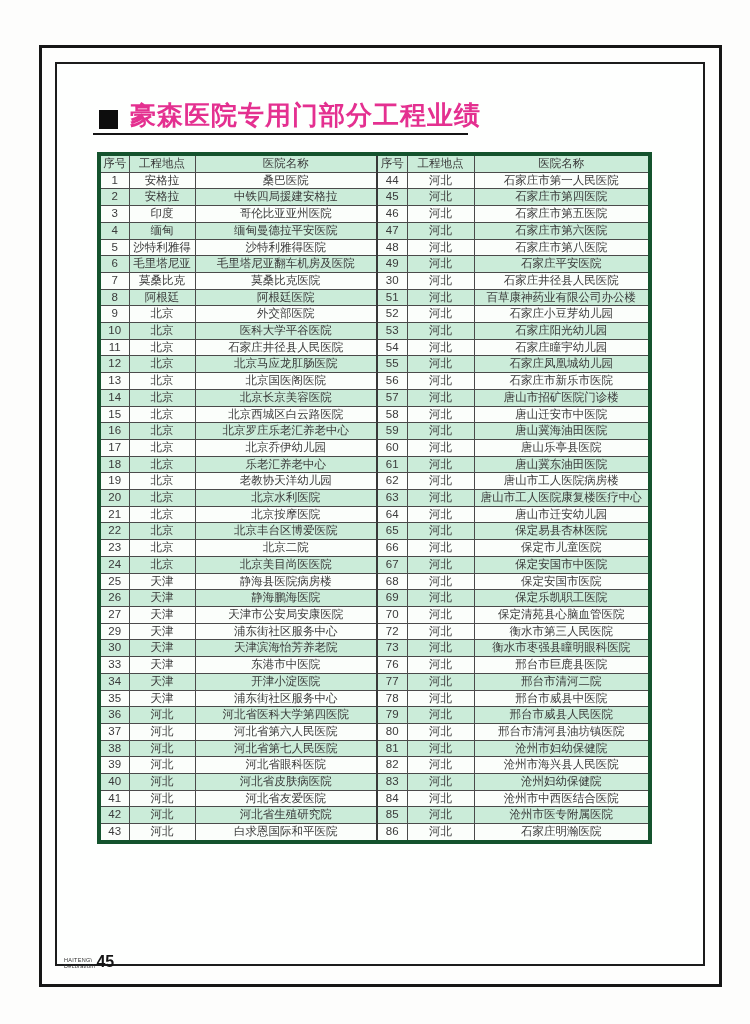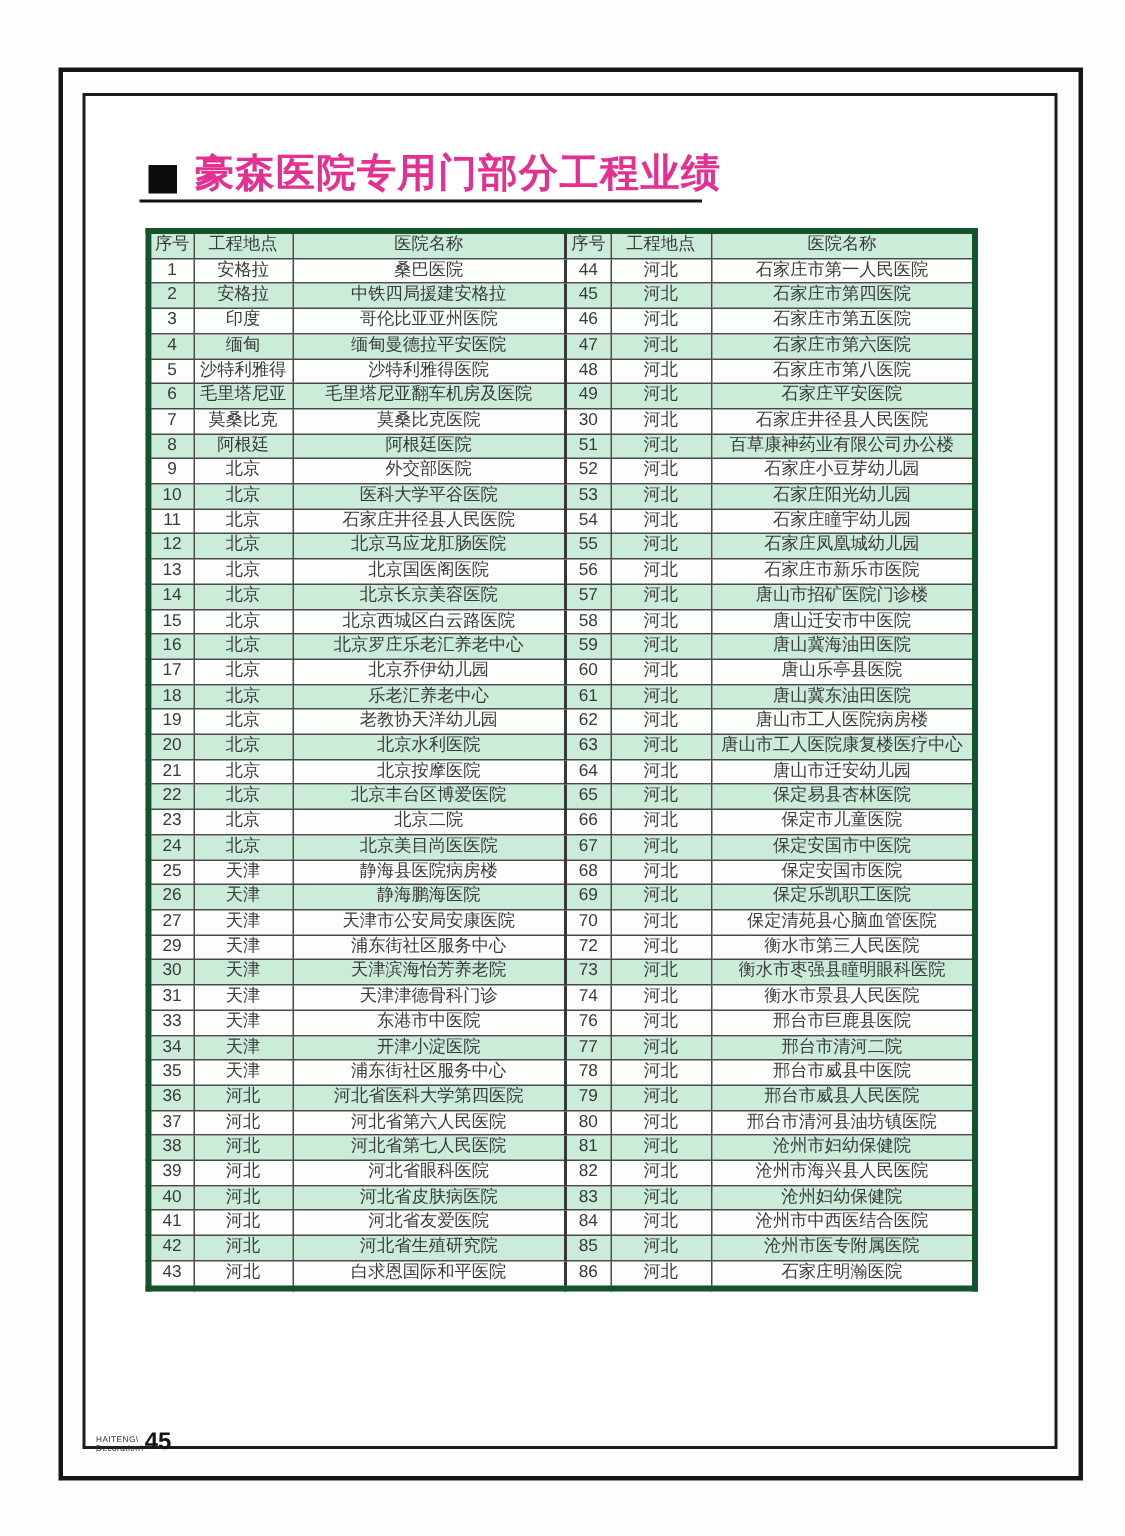--- a/index.html
+++ b/index.html
@@ -321,28 +321,20 @@
         </tr>
         <tr class="green">
           <td>30</td>
           <td>天津</td>
           <td>天津滨海怡芳养老院</td>
           <td class="split">73</td>
           <td>河北</td>
           <td>衡水市枣强县瞳明眼科医院</td>
         </tr>
         <tr class="white">
-          <td>31</td>
-          <td>天津</td>
-          <td>天津津德骨科门诊</td>
-          <td class="split">74</td>
-          <td>河北</td>
-          <td>衡水市景县人民医院</td>
-        </tr>
-        <tr class="white">
           <td>33</td>
           <td>天津</td>
           <td>东港市中医院</td>
           <td class="split">76</td>
           <td>河北</td>
           <td>邢台市巨鹿县医院</td>
         </tr>
         <tr class="green">
           <td>34</td>
           <td>天津</td>

